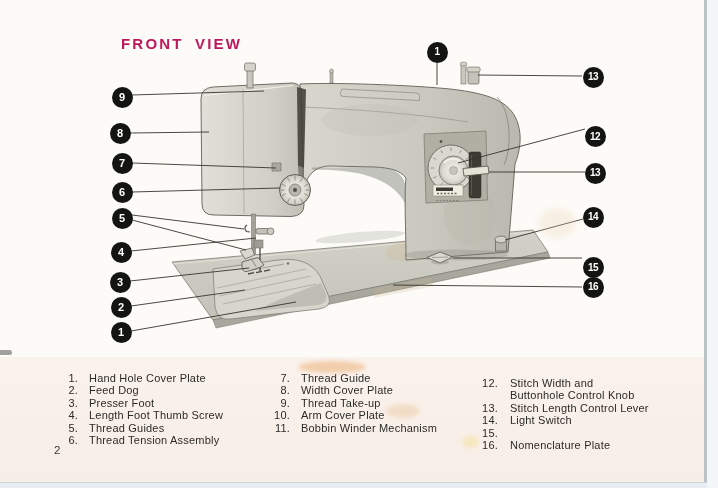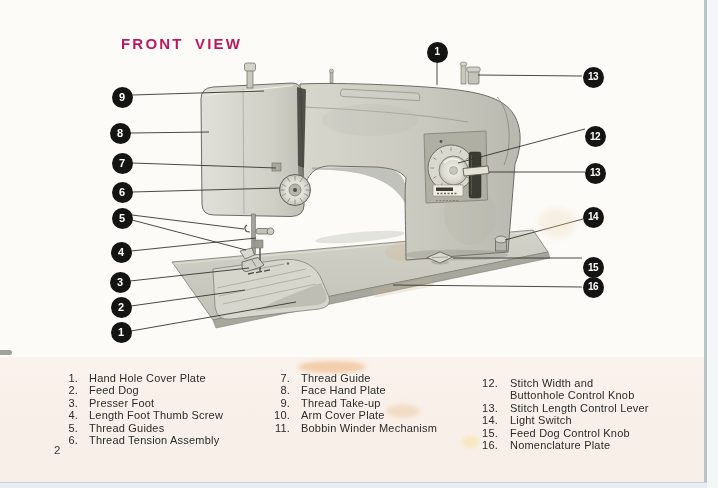--- a/index.html
+++ b/index.html
@@ -235,21 +235,21 @@
       </div>
   </div>
 
   <div class="legend-col col2">
     <div class="lrow">
         <span class="lnum">7.</span>
         <span>Thread Guide</span>
       </div>
     <div class="lrow">
         <span class="lnum">8.</span>
-        <span>Face Hand Plate</span>
+        <span>Width Cover Plate</span>
       </div>
     <div class="lrow">
         <span class="lnum">9.</span>
         <span>Thread Take-up</span>
       </div>
     <div class="lrow">
         <span class="lnum">10.</span>
         <span>Arm Cover Plate</span>
       </div>
     <div class="lrow">
@@ -270,21 +270,20 @@
     <div class="lrow">
         <span class="lnum">13.</span>
         <span>Stitch Length Control Lever</span>
       </div>
     <div class="lrow">
         <span class="lnum">14.</span>
         <span>Light Switch</span>
       </div>
     <div class="lrow">
         <span class="lnum">15.</span>
-        <span>Feed Dog Control Knob</span>
       </div>
     <div class="lrow">
         <span class="lnum">16.</span>
         <span>Nomenclature Plate</span>
       </div>
   </div>
 
   <div class="pagenum">2</div>
 
   <div class="stain stain-a"></div>

